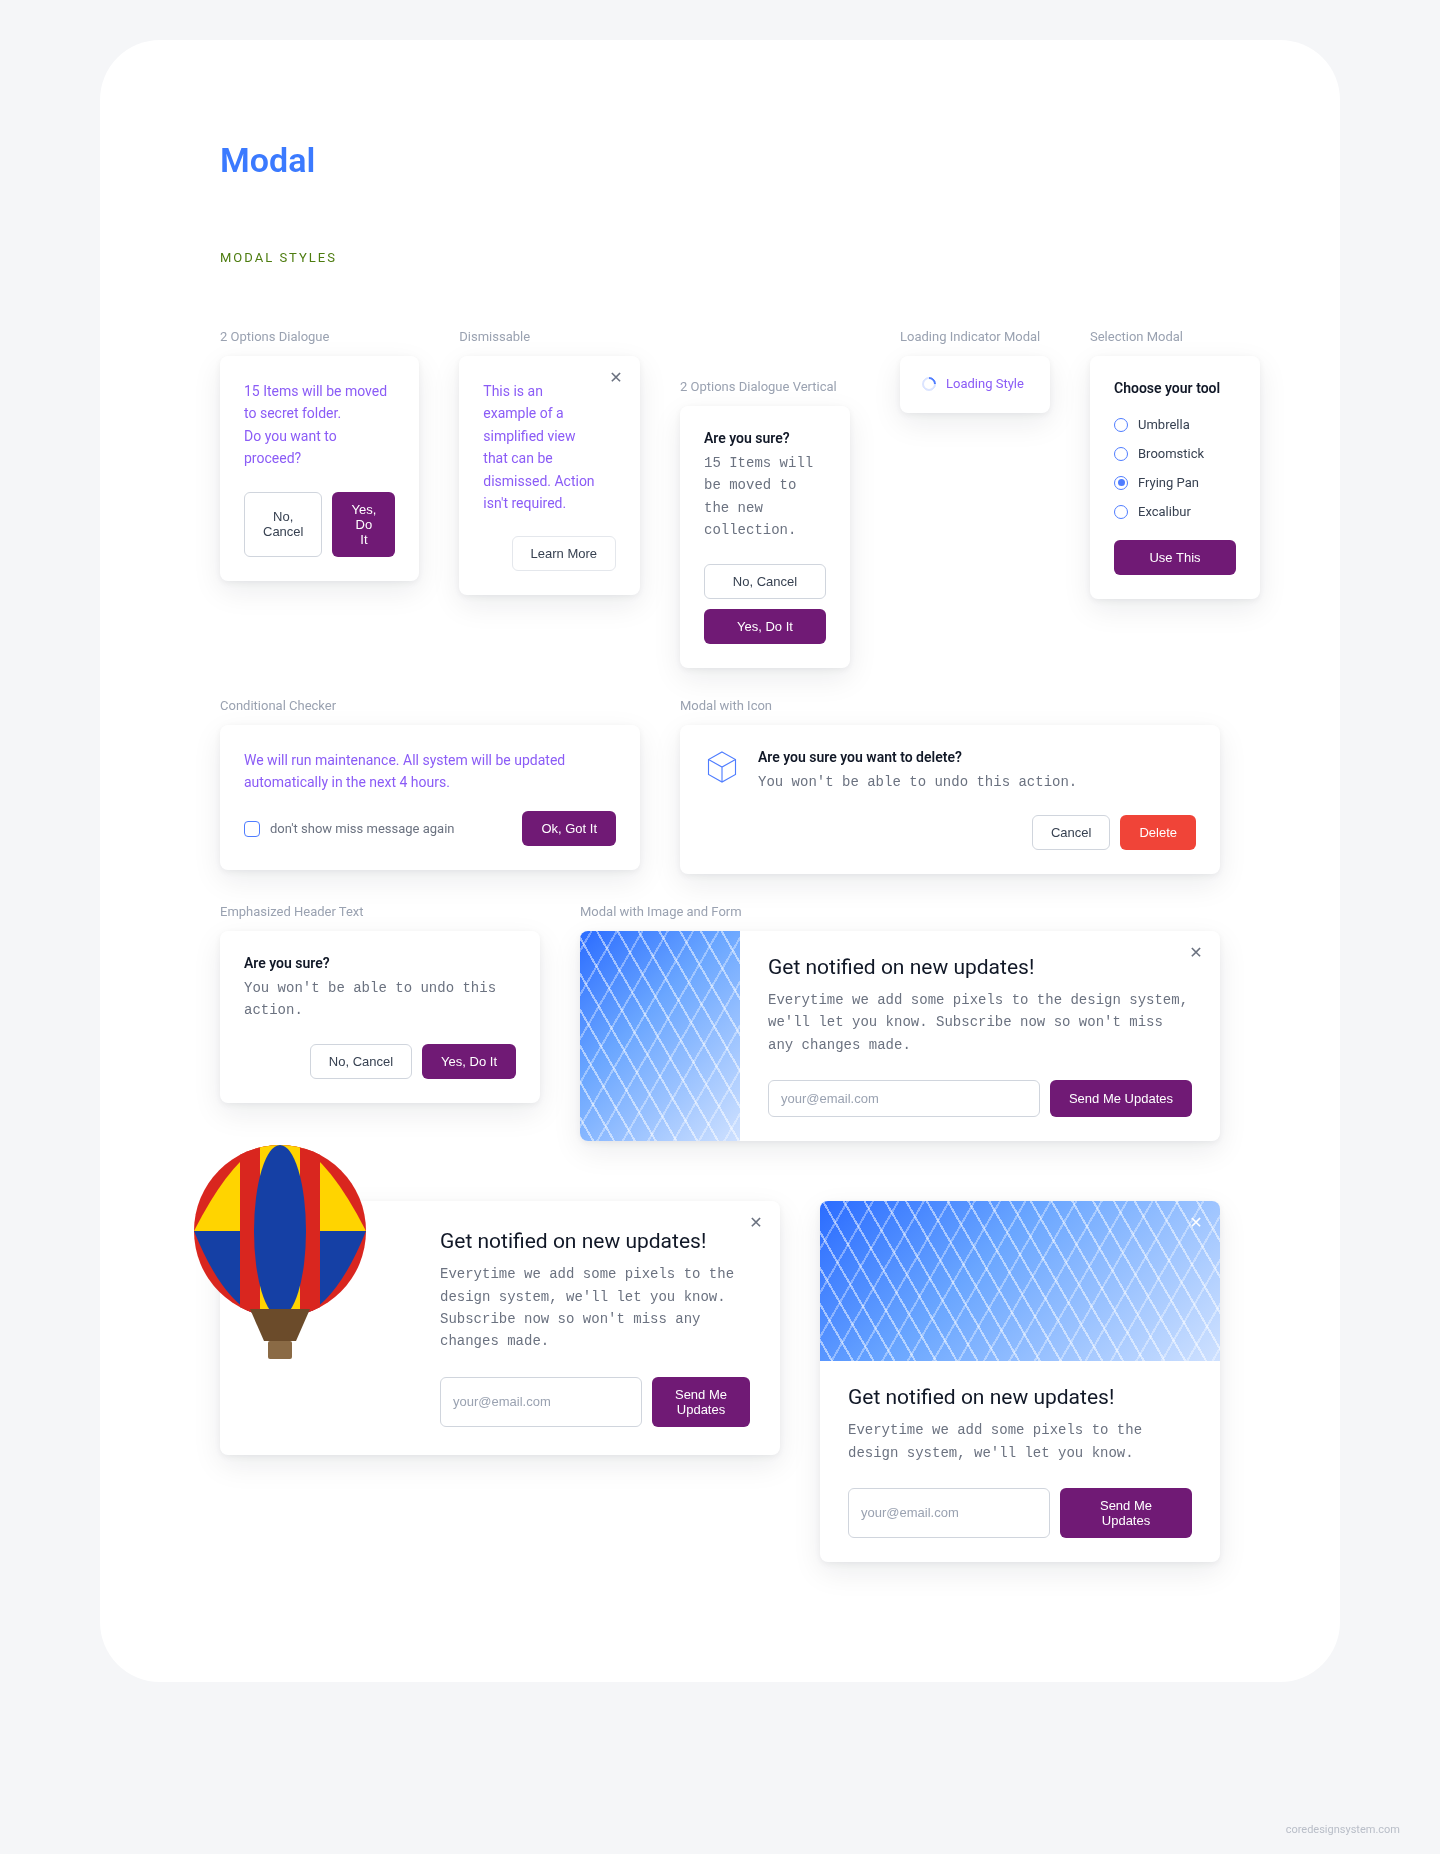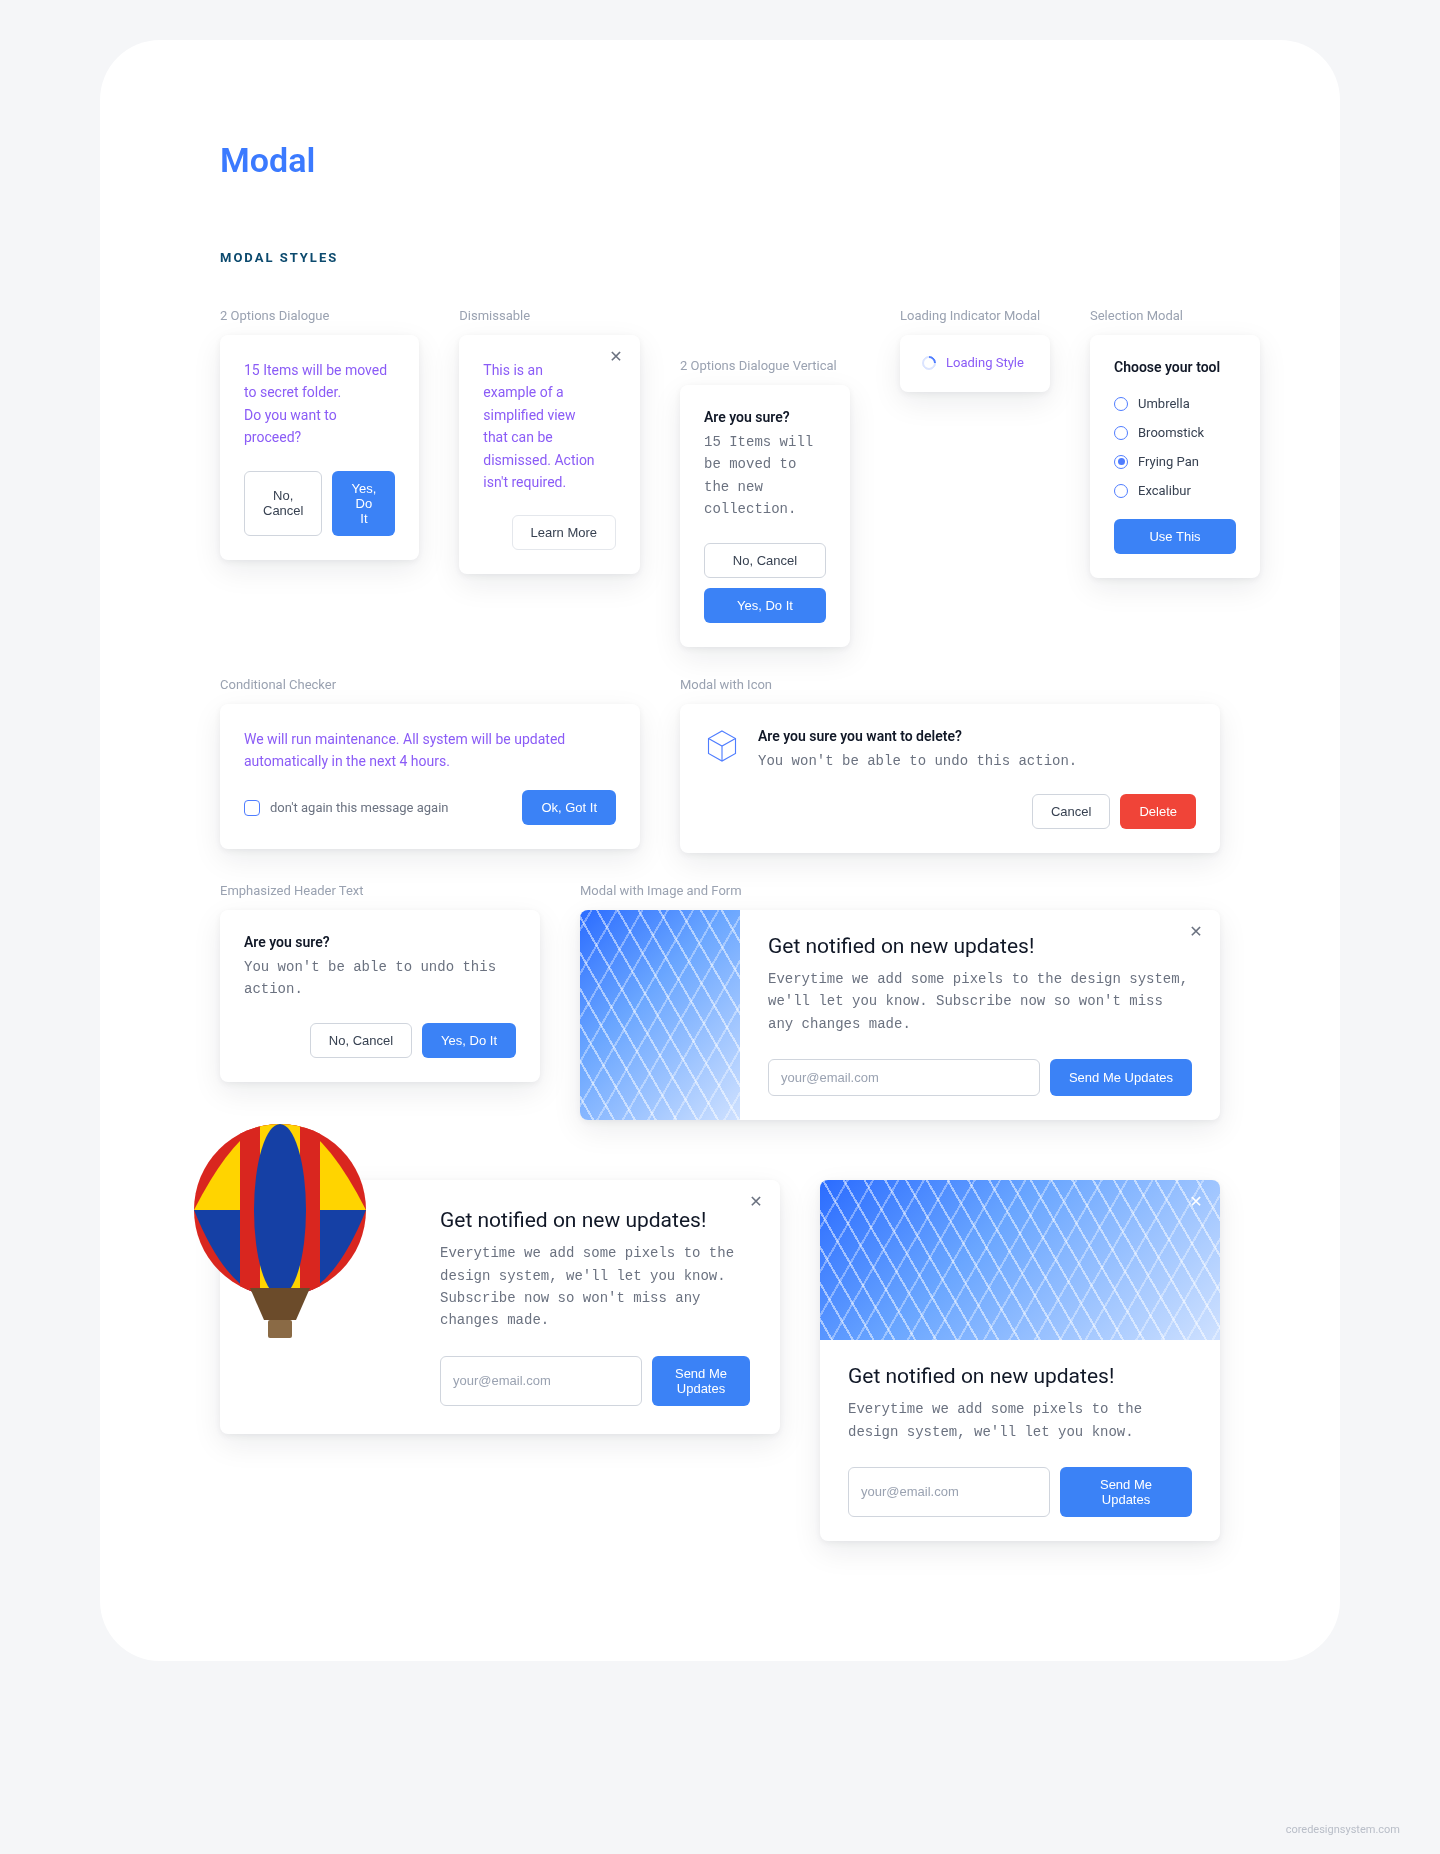--- a/index.html
+++ b/index.html
@@ -19,24 +19,24 @@
     position: relative;
   }
   h1.page-title {
     color: #3b7aff;
     font-size: 34px;
     font-weight: 600;
     margin-bottom: 70px;
   }
   h3.section-title {
     font-size: 13px;
-    font-weight: 700;
+    font-weight: 400;
     letter-spacing: 2px;
-    color: #0c4a6e;
-    margin-bottom: 43px;
+    color: #4d7c0f;
+    margin-bottom: 64px;
   }
   .label {
     font-size: 13px;
     color: #9aa2b1;
     margin-bottom: 12px;
   }
   .card {
     background: #fff;
     border-radius: 8px;
     box-shadow: 0 10px 30px rgba(16,24,40,0.08), 0 2px 6px rgba(16,24,40,0.06);
@@ -65,21 +65,21 @@
     display: inline-flex;
     align-items: center;
     justify-content: center;
     font-size: 13px;
     padding: 9px 18px;
     border-radius: 6px;
     cursor: pointer;
     border: 1px solid transparent;
     font-weight: 500;
   }
-  .btn-primary { background: #3b82f6; color: #fff; text-align: center; }
+  .btn-primary { background: #701a75; color: #fff; text-align: center; }
   .btn-danger  { background: #f04438; color: #fff; }
   .btn-outline { background: #fff; color: #374151; border-color: #d0d5dd; }
   .btn-ghost   { background: #fff; color: #374151; border-color: #e4e7ec; }
   .btn-block   { width: 100%; }
   .actions-row { display:flex; gap:10px; justify-content:flex-end; margin-top: 22px; }
   .actions-col { display:flex; flex-direction:column; gap:10px; margin-top: 22px; }
   .close-x {
     position:absolute; top:14px; right:16px; color:#6b7280; cursor:pointer;
     width:16px; height:16px; display:flex; align-items:center; justify-content:center;
     font-size:16px; line-height:1;
@@ -234,21 +234,21 @@
   <div class="spacer"></div>
 
   <div class="row">
     <div style="flex:0 0 420px;">
       <div class="label">Conditional Checker</div>
       <div class="card">
         <div class="body-text">We will run maintenance. All system will be updated automatically in the next 4 hours.</div>
         <div style="display:flex; align-items:center; justify-content:space-between; margin-top:18px;">
           <div class="chk-row" style="margin-top:0;">
             <span class="chk"></span>
-            <span class="chk-label">don't again this message again</span>
+            <span class="chk-label">don't show miss message again</span>
           </div>
           <button class="btn btn-primary">Ok, Got It</button>
         </div>
       </div>
     </div>
 
     <div style="flex:1;">
       <div class="label">Modal with Icon</div>
       <div class="card">
         <div style="display:flex;">

